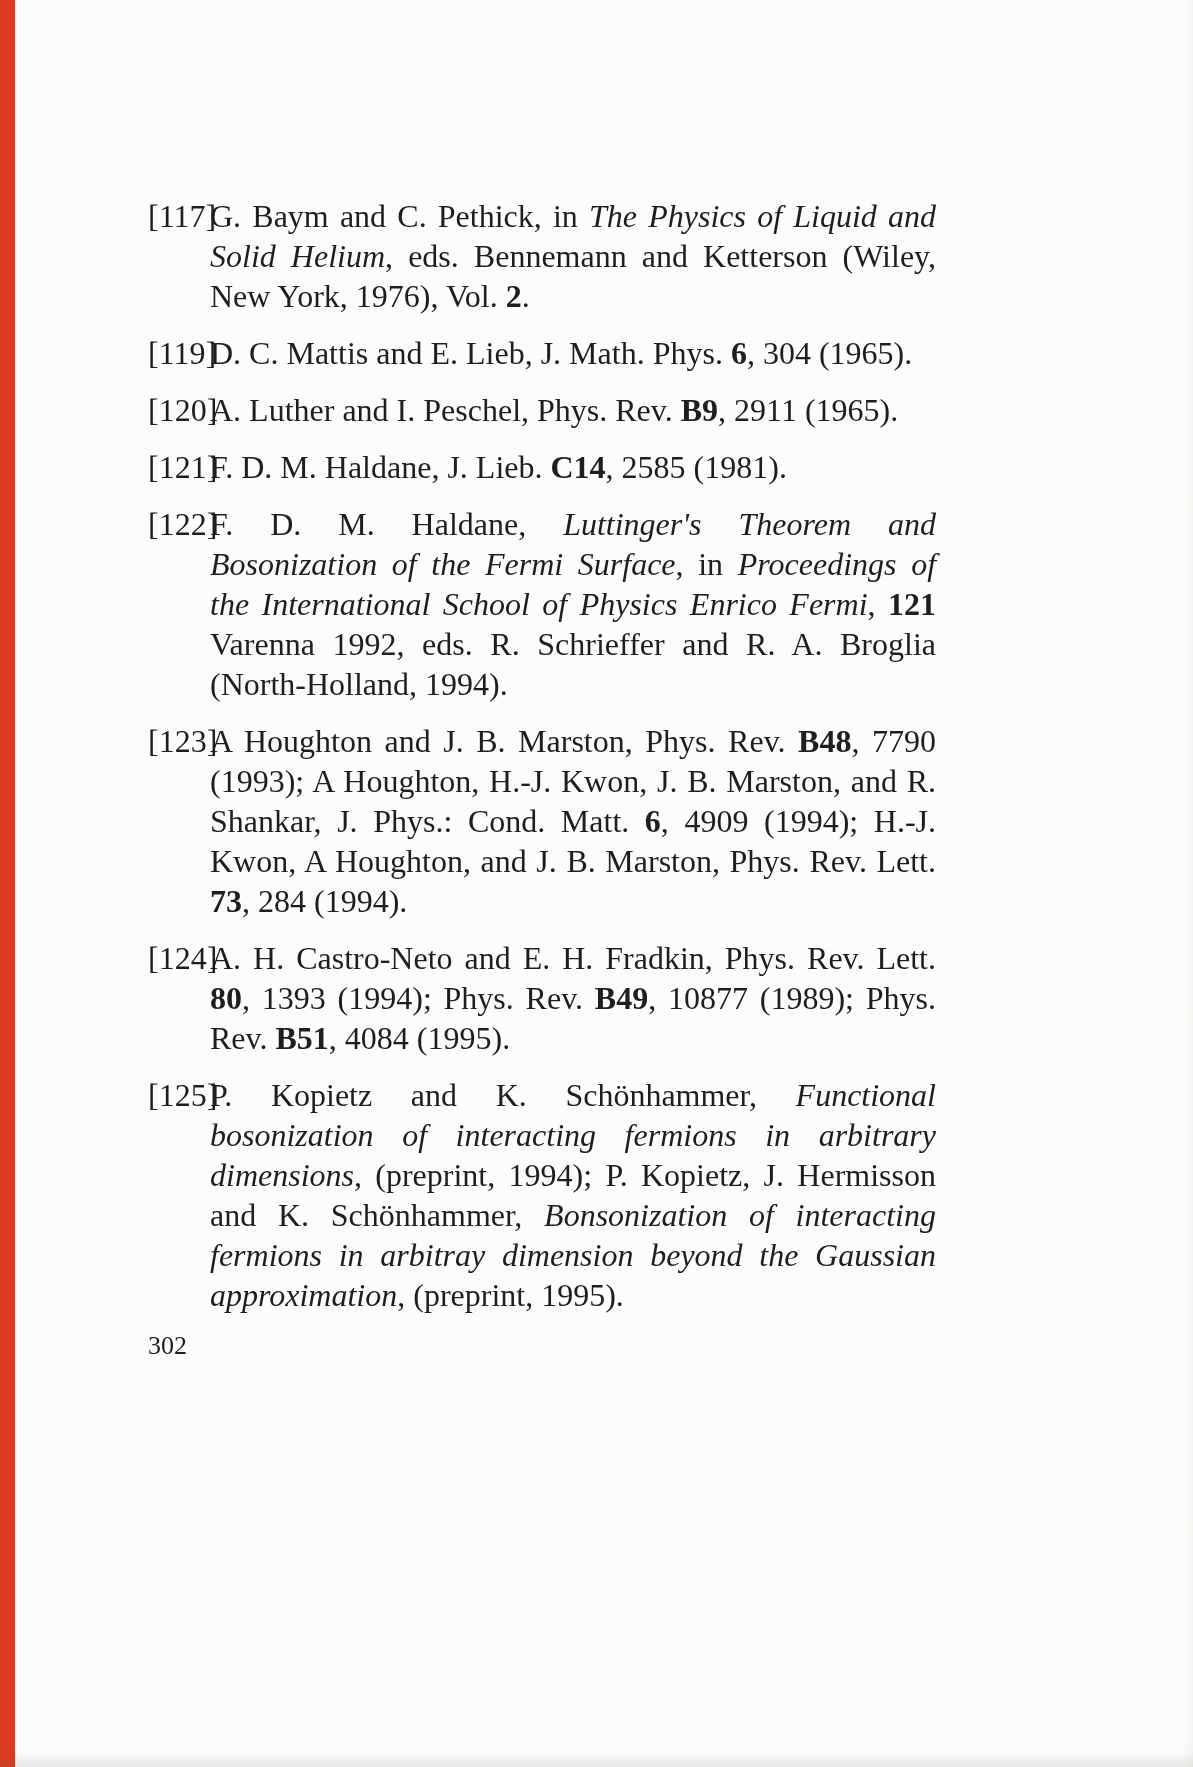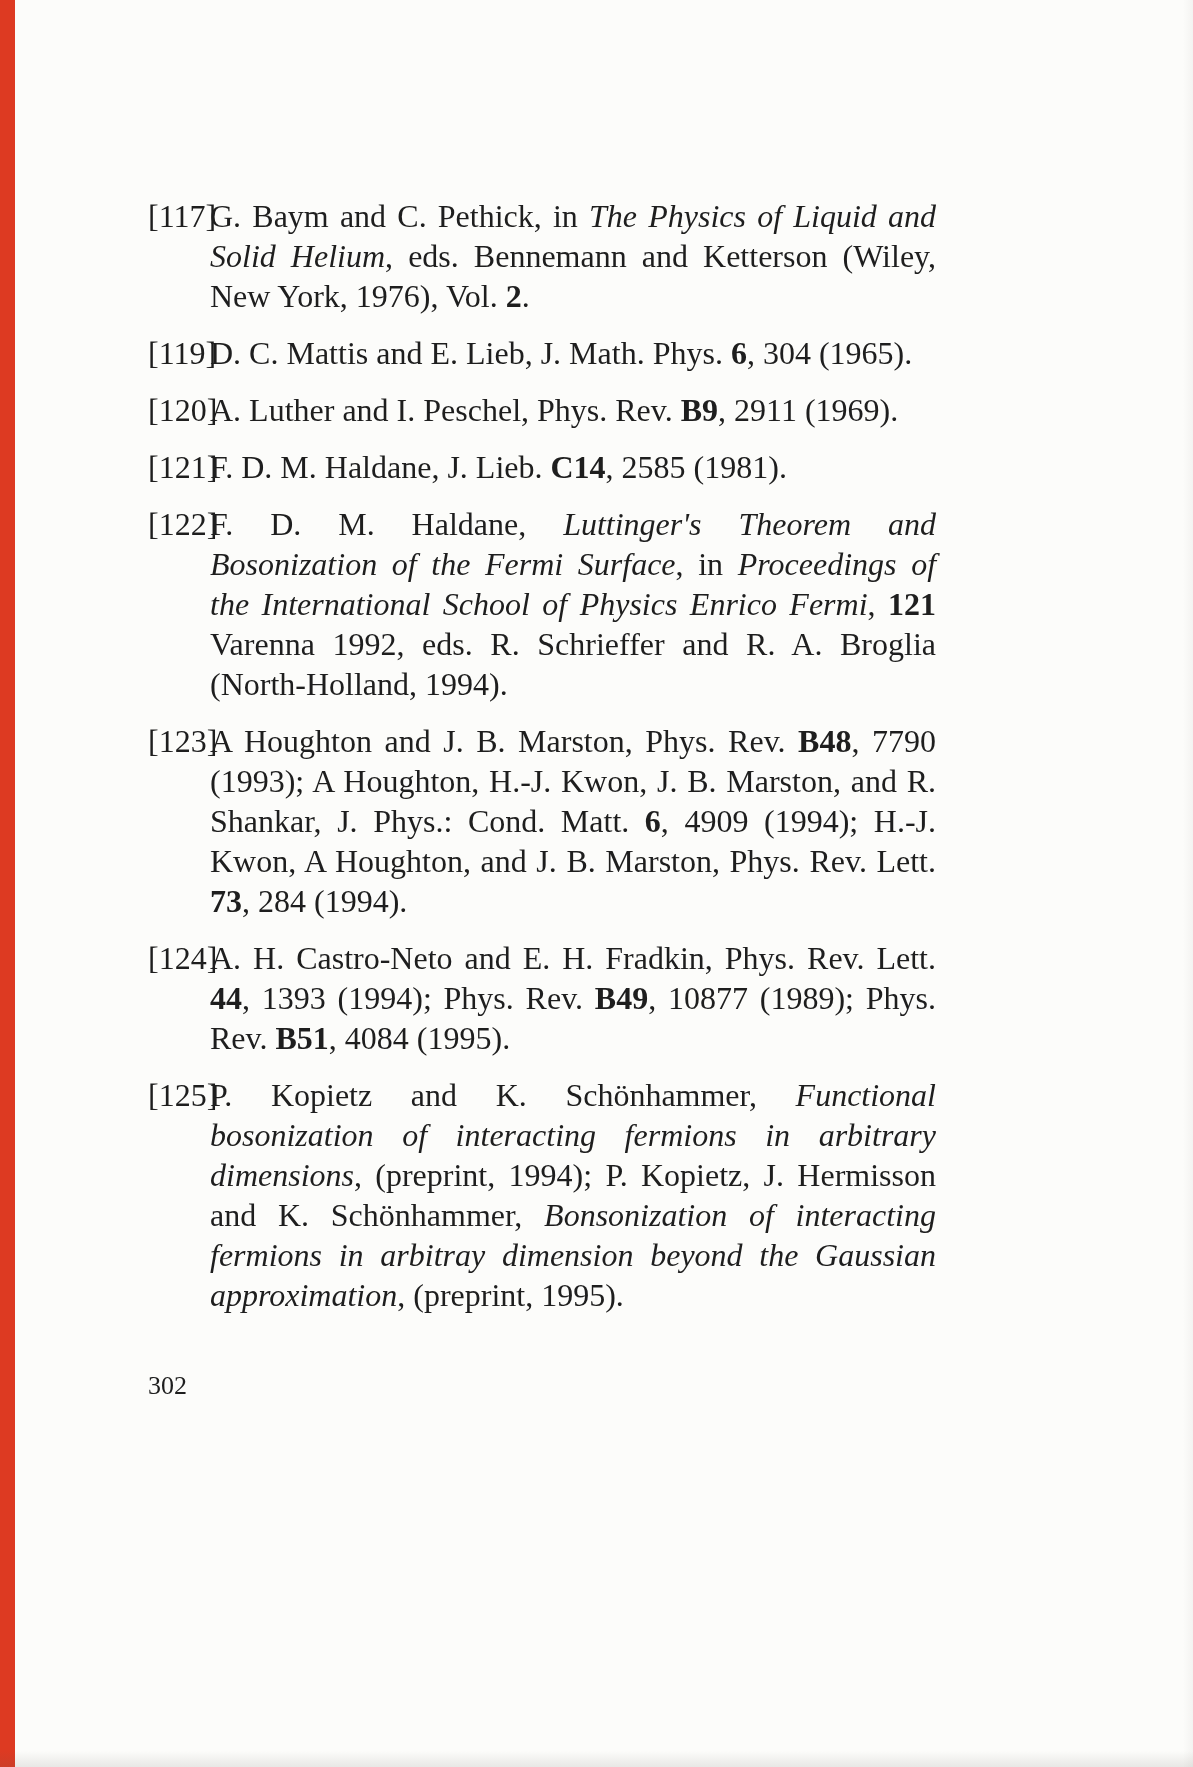--- a/index.html
+++ b/index.html
@@ -56,39 +56,39 @@
   .ref-label {
     display: inline-block;
     width: 62px;
     text-indent: 0;
   }
   .it { font-style: italic; }
   .bf { font-weight: bold; }
   .pagenum {
     position: absolute;
     left: 148px;
-    top: 1366px;
+    top: 1326px;
     font-size: 26px;
     line-height: 40px;
   }
 </style>
 </head>
 <body style="background: rgb(252, 252, 250); color: rgb(30, 30, 30);">
 
 <div class="binding-stripe" style="background: rgb(221, 58, 34);"></div>
 
 <main class="content">
   <div>
       <div class="ref"><span class="ref-label">[117]</span><span><span>G. Baym and C. Pethick, in </span><span class="it">The Physics of Liquid and Solid Helium</span><span>, eds. Bennemann and Ketterson (Wiley, New York, 1976), Vol. </span><span class="bf">2</span><span>.</span></span></div>
       <div class="ref"><span class="ref-label">[119]</span><span><span>D. C. Mattis and E. Lieb, J. Math. Phys. </span><span class="bf">6</span><span>, 304 (1965).</span></span></div>
-      <div class="ref"><span class="ref-label">[120]</span><span><span>A. Luther and I. Peschel, Phys. Rev. </span><span class="bf">B9</span><span>, 2911 (1969).</span></span></div>
+      <div class="ref"><span class="ref-label">[120]</span><span><span>A. Luther and I. Peschel, Phys. Rev. </span><span class="bf">B9</span><span>, 2911 (1965).</span></span></div>
       <div class="ref"><span class="ref-label">[121]</span><span><span>F. D. M. Haldane, J. Lieb. </span><span class="bf">C14</span><span>, 2585 (1981).</span></span></div>
       <div class="ref"><span class="ref-label">[122]</span><span><span>F. D. M. Haldane, </span><span class="it">Luttinger's Theorem and Bosonization of the Fermi Surface</span><span>, in </span><span class="it">Proceedings of the International School of Physics Enrico Fermi</span><span>, </span><span class="bf">121</span><span> Varenna 1992, eds. R. Schrieffer and R. A. Broglia (North-Holland, 1994).</span></span></div>
       <div class="ref"><span class="ref-label">[123]</span><span><span>A Houghton and J. B. Marston, Phys. Rev. </span><span class="bf">B48</span><span>, 7790 (1993); A Houghton, H.-J. Kwon, J. B. Marston, and R. Shankar, J. Phys.: Cond. Matt. </span><span class="bf">6</span><span>, 4909 (1994); H.-J. Kwon, A Houghton, and J. B. Marston, Phys. Rev. Lett. </span><span class="bf">73</span><span>, 284 (1994).</span></span></div>
-      <div class="ref"><span class="ref-label">[124]</span><span><span>A. H. Castro-Neto and E. H. Fradkin, Phys. Rev. Lett. </span><span class="bf">44</span><span>, 1393 (1994); Phys. Rev. </span><span class="bf">B49</span><span>, 10877 (1989); Phys. Rev. </span><span class="bf">B51</span><span>, 4084 (1995).</span></span></div>
+      <div class="ref"><span class="ref-label">[124]</span><span><span>A. H. Castro-Neto and E. H. Fradkin, Phys. Rev. Lett. </span><span class="bf">80</span><span>, 1393 (1994); Phys. Rev. </span><span class="bf">B49</span><span>, 10877 (1989); Phys. Rev. </span><span class="bf">B51</span><span>, 4084 (1995).</span></span></div>
       <div class="ref"><span class="ref-label">[125]</span><span><span>P. Kopietz and K. Schönhammer, </span><span class="it">Functional bosonization of interacting fermions in arbitrary dimensions</span><span>, (preprint, 1994); P. Kopietz, J. Hermisson and K. Schönhammer, </span><span class="it">Bonsonization of interacting fermions in arbitray dimension beyond the Gaussian approximation</span><span>, (preprint, 1995).</span></span></div>
     </div>
 </main>
 
 <div class="pagenum">302</div>
 
 <div class="page-shadow-right"></div>
 <div class="page-shadow-bottom"></div>
 
 </body></html>

